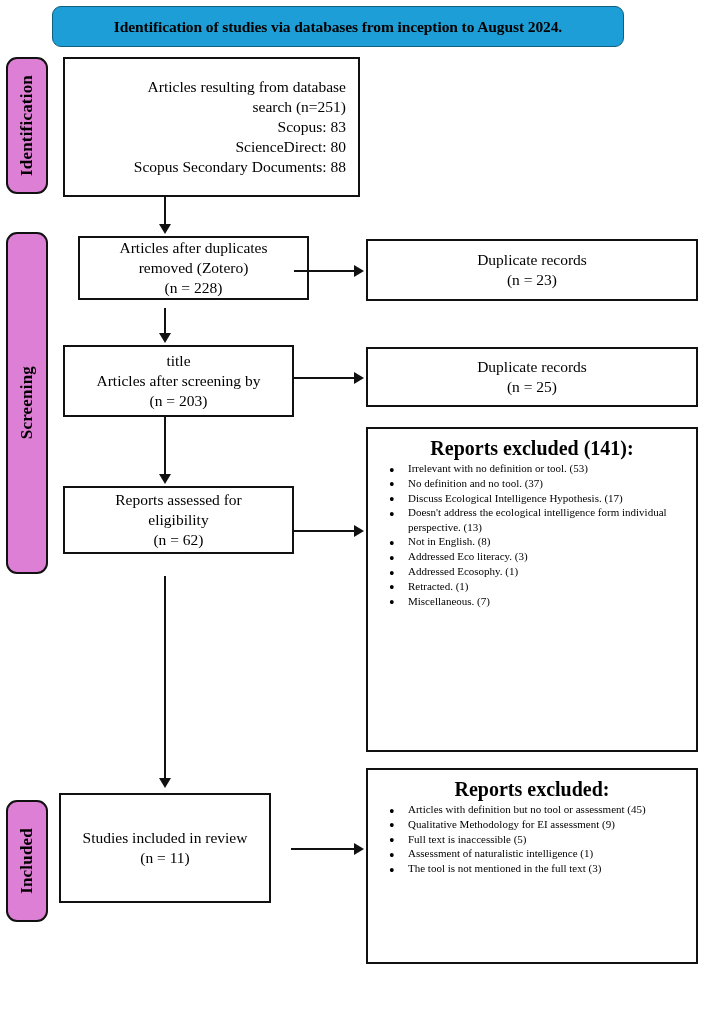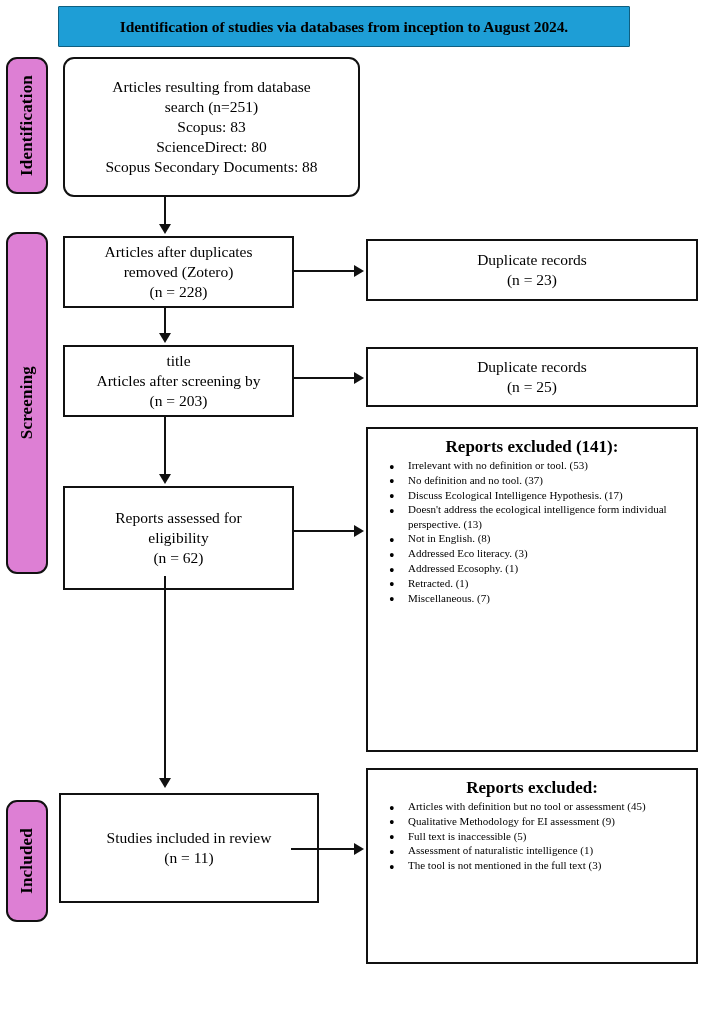--- a/index.html
+++ b/index.html
@@ -15,27 +15,27 @@
     position: relative;
     width: 704px;
     height: 1010px;
     background: #ffffff;
     overflow: hidden;
   }
 
   
   .banner {
     position: absolute;
-    left: 58px;
+    left: 52px;
     top: 6px;
     width: 572px;
     height: 41px;
     background: #1e9ed6;
     border: 1.5px solid #0f5f80;
-    border-radius: 1px;
+    border-radius: 9px;
     display: flex;
     align-items: center;
     justify-content: center;
     box-sizing: border-box;
   }
   .banner-text {
     font-weight: bold;
     font-size: 15.5px;
     letter-spacing: -0.1px;
     color: #000000;
@@ -72,27 +72,27 @@
     border: 2px solid #111111;
     box-sizing: border-box;
     display: flex;
     flex-direction: column;
     justify-content: center;
   }
   .box-lines {
     font-size: 15.5px;
     line-height: 1.30;
   }
-  .align-left   { text-align: center;   padding: 0 12px; border-radius: 11px; }
+  .align-left   { text-align: right;   padding: 0 12px; }
   .align-center { text-align: center; padding: 0 8px; }
 
   
   .excl-title {
     font-weight: bold;
-    font-size: 17px;
+    font-size: 20px;
     text-align: center;
     margin: 0 0 1px 0;
   }
   ul.excl-list {
     margin: 0;
     padding: 0 8px 0 40px;
     list-style: none;
     font-size: 11px;
     line-height: 1.30;
   }
@@ -164,21 +164,21 @@
     <div>Articles resulting from database</div>
     <div>search (n=251)</div>
     <div>Scopus: 83</div>
     <div>ScienceDirect: 80</div>
     <div>Scopus Secondary Documents: 88</div>
   </div>
 
   <div class="vline" style="left:164px; top:197px; height:28px;"></div>
   <div class="arrow-down" style="left:158.5px; top:224px;"></div>
 
-  <div class="box box-lines align-center" style="left:63px; top:236px; width:231px; height:72px;">
+  <div class="box box-lines align-center" style="left:78px; top:236px; width:231px; height:64px;">
     <div>Articles after duplicates</div>
     <div>removed (Zotero)</div>
     <div>(n = 228)</div>
   </div>
 
   <div class="hline" style="left:294px; top:270px; width:62px;"></div>
   <div class="arrow-right" style="left:354px; top:264.5px;"></div>
 
   <div class="box box-lines align-center" style="left:366px; top:239px; width:332px; height:62px;">
     <div>Duplicate records</div>
@@ -198,21 +198,21 @@
   <div class="arrow-right" style="left:354px; top:371.5px;"></div>
 
   <div class="box box-lines align-center" style="left:366px; top:347px; width:332px; height:60px;">
     <div>Duplicate records</div>
     <div>(n = 25)</div>
   </div>
 
   <div class="vline" style="left:164px; top:417px; height:58px;"></div>
   <div class="arrow-down" style="left:158.5px; top:474px;"></div>
 
-  <div class="box box-lines align-center" style="left:63px; top:486px; width:231px; height:104px;">
+  <div class="box box-lines align-center" style="left:63px; top:486px; width:231px; height:68px;">
     <div>Reports assessed for</div>
     <div>eligibility</div>
     <div>(n = 62)</div>
   </div>
 
   <div class="hline" style="left:294px; top:530px; width:62px;"></div>
   <div class="arrow-right" style="left:354px; top:524.5px;"></div>
 
   <div class="box listbox" style="left:366px; top:427px; width:332px; height:325px;">
     <div class="excl-title">Reports excluded (141):</div>
@@ -225,21 +225,21 @@
       <li>Addressed Eco literacy. (3)</li>
       <li>Addressed Ecosophy. (1)</li>
       <li>Retracted. (1)</li>
       <li>Miscellaneous. (7)</li>
     </ul>
   </div>
 
   <div class="vline" style="left:164px; top:576px; height:203px;"></div>
   <div class="arrow-down" style="left:158.5px; top:778px;"></div>
 
-  <div class="box box-lines align-center" style="left:59px; top:793px; width:260px; height:110px;">
+  <div class="box box-lines align-center" style="left:59px; top:793px; width:212px; height:110px;">
     <div>Studies included in review</div>
     <div>(n = 11)</div>
   </div>
 
   <div class="hline" style="left:291px; top:848px; width:65px;"></div>
   <div class="arrow-right" style="left:354px; top:842.5px;"></div>
 
   <div class="box listbox" style="left:366px; top:768px; width:332px; height:196px;">
     <div class="excl-title">Reports excluded:</div>
     <ul class="excl-list">

